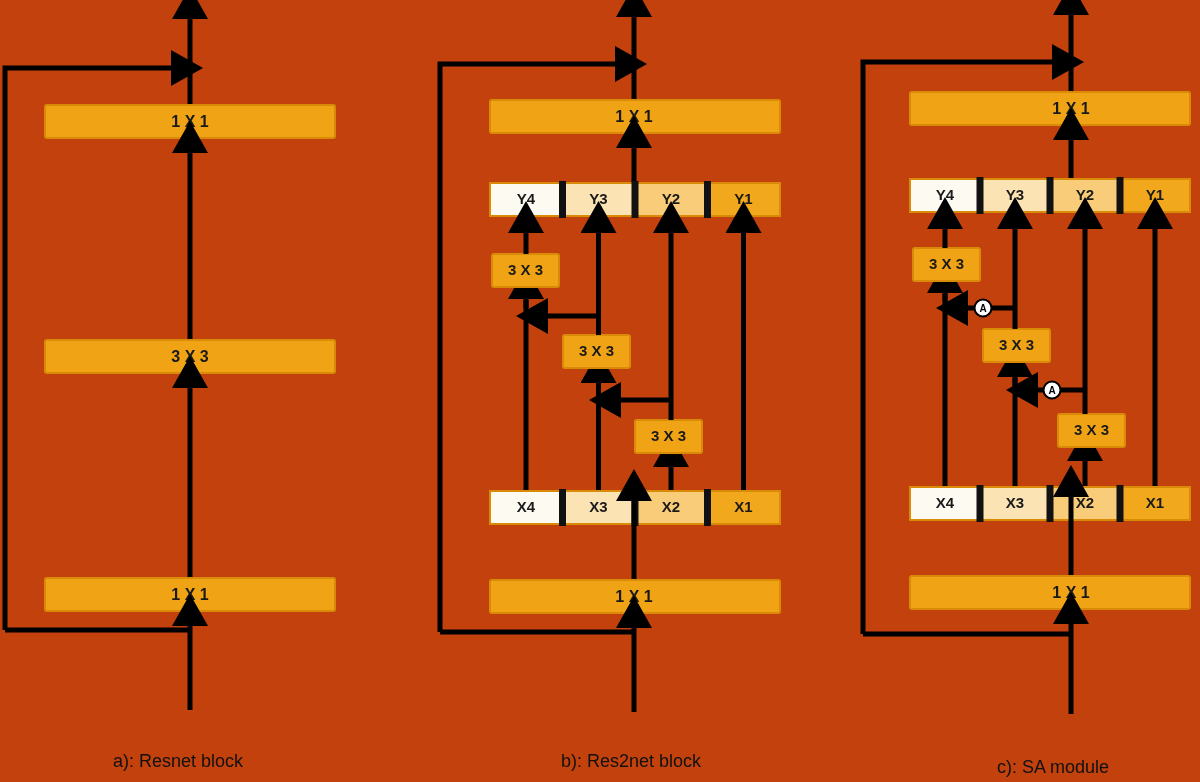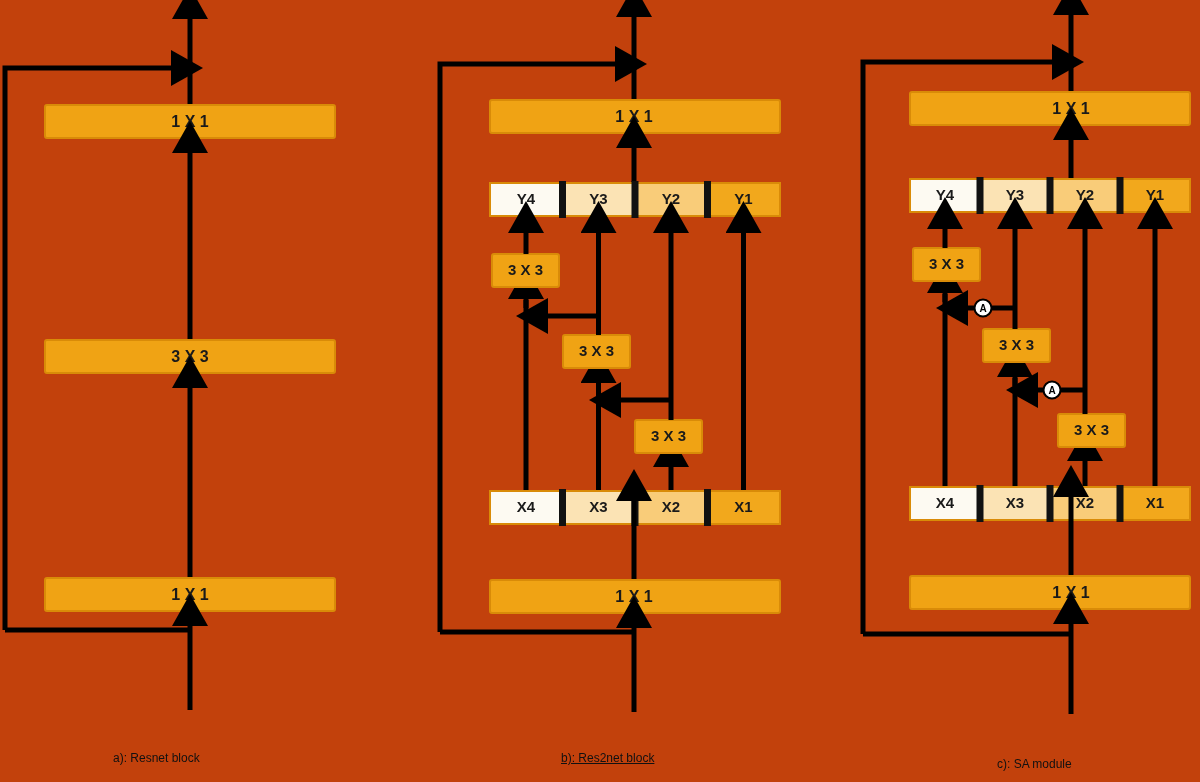--- a/index.html
+++ b/index.html
@@ -2,21 +2,21 @@
 <html><head>
 <meta charset="utf-8">
 <style>
   html,body{margin:0;padding:0;background:#ffffff;}
   body{width:1200px;height:782px;font-family:"Liberation Sans",sans-serif;overflow:hidden;}
   #stage{position:relative;width:1200px;height:782px;background:#c2410c;}
   svg.panel{position:absolute;top:0;left:0;overflow:visible;}
   .caption{
     position:absolute;
     font-family:"Liberation Sans",sans-serif;
-    font-size:12px;
+    font-size:18px;
     color:#111;
     white-space:nowrap;
   }
   .boxlabel{
     font-family:"Liberation Sans",sans-serif;
     font-weight:bold;
     fill:#1a1a1a;
     text-anchor:middle;
     dominant-baseline:middle;
   }
@@ -248,16 +248,16 @@
     <g>
       <rect x="55" y="576" width="280" height="33" rx="2" fill="#F0A314" stroke="#D98B08" stroke-width="2"></rect>
       <text class="boxlabel bl-wide" x="216" y="593.5">1 X 1</text>
     </g>
 
     <line x1="216" y1="714" x2="216" y2="613" stroke="#000" stroke-width="5" marker-end="url(#ah3)"></line>
     <line x1="8" y1="634" x2="218" y2="634" stroke="#000" stroke-width="5"></line>
   </svg>
 
   <div class="caption" style="left:113px; top:751px;">a): Resnet block</div>
-  <div class="caption" style="left:561px; top:751px;text-decoration:underline;">b): Res2net block</div>
+  <div class="caption" style="left:561px; top:751px;">b): Res2net block</div>
   <div class="caption" style="left:997px; top:757px;">c): SA module</div>
 
 </div>
 
 </body></html>

